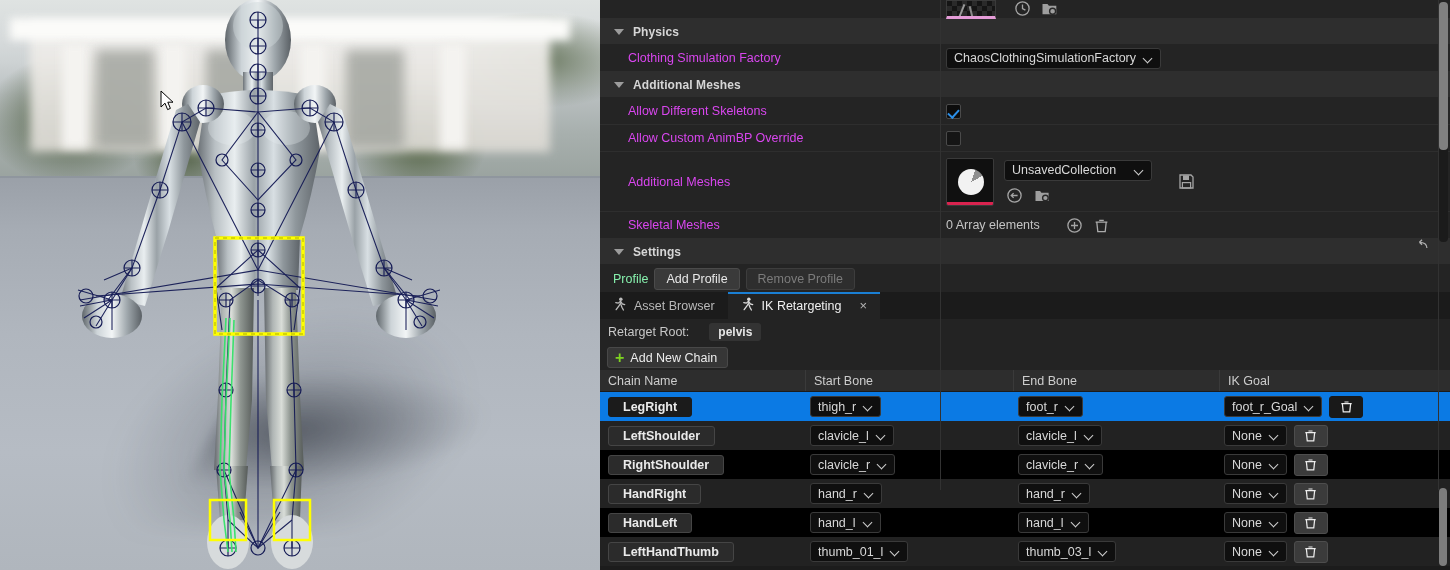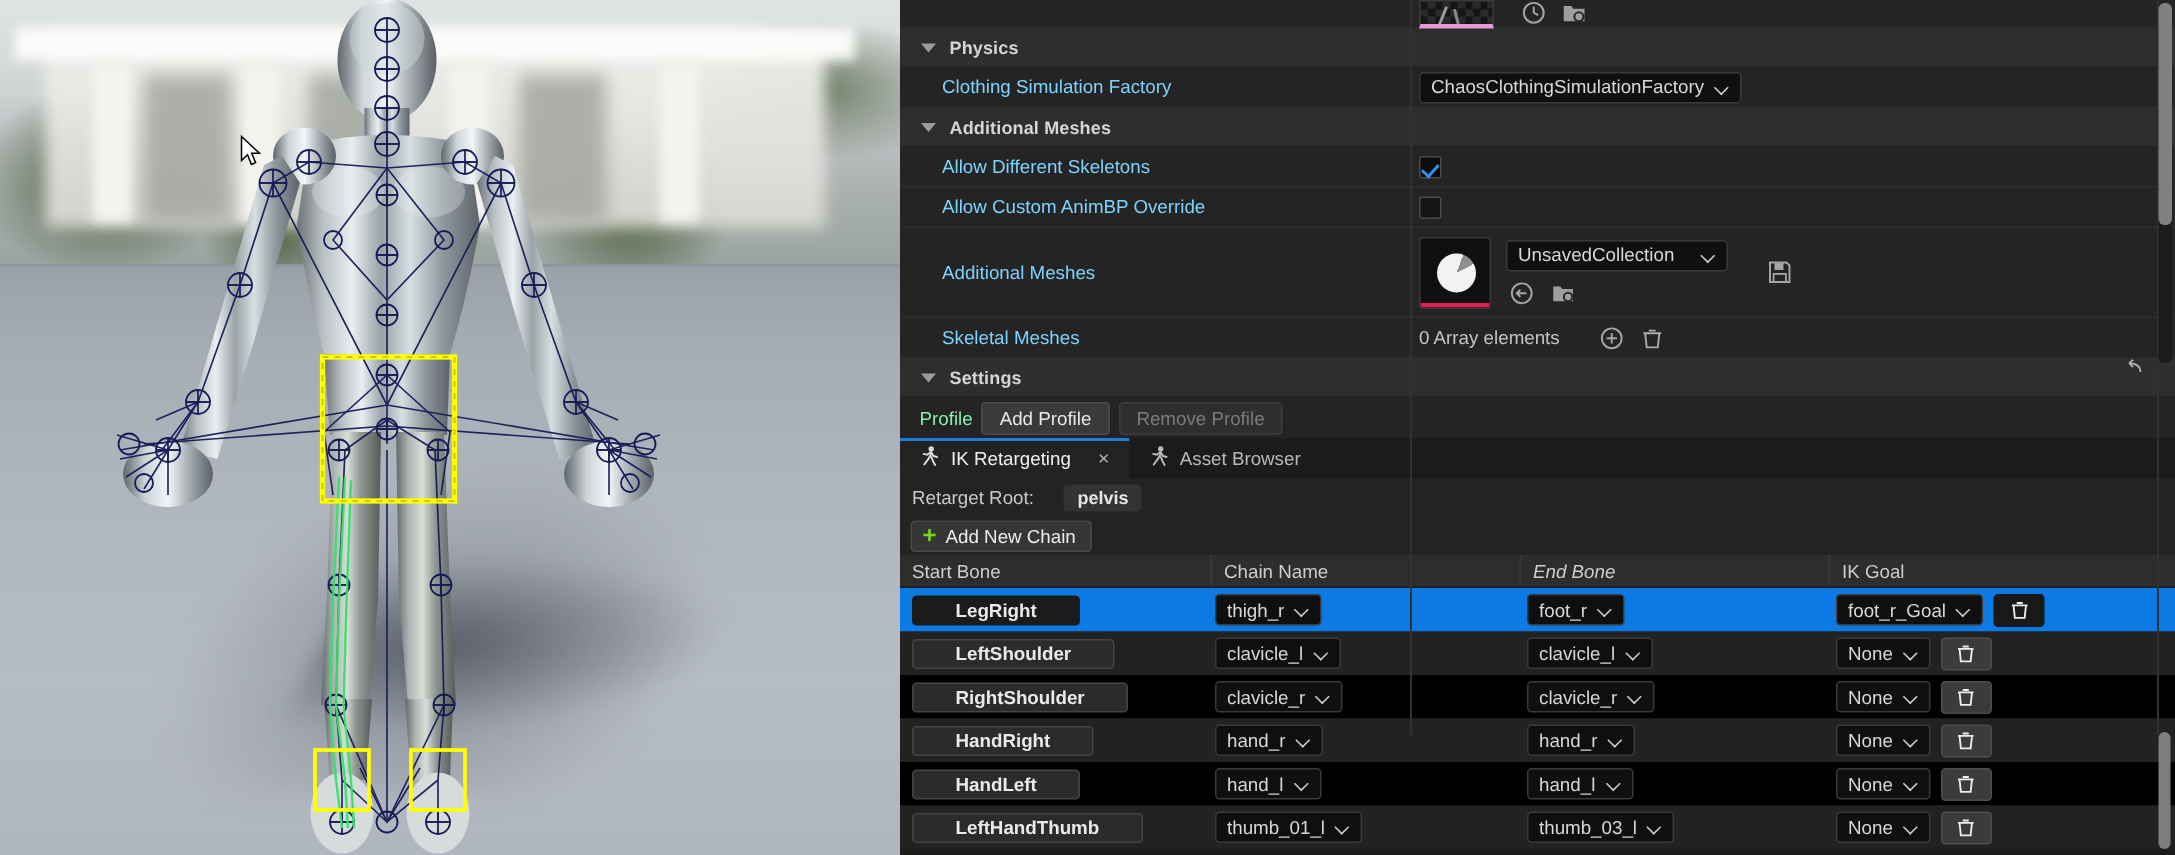--- a/index.html
+++ b/index.html
@@ -65,21 +65,21 @@
     position:absolute; right:2px; top:2px; width:9px; height:148px;
     background:#808080; border-radius:4px;
   }
 
   .row { display:flex; align-items:center; height:27px; border-bottom:1px solid #2e2e2e; }
   .row.tall { height:60px; align-items:stretch; }
   .cat-row { height:26px; background:#2e2e2e; display:flex; align-items:center; border-bottom:1px solid #242424;}
   .cat-arrow { margin-left:14px; margin-right:9px; width:0;height:0;
       border-left:5px solid transparent;border-right:5px solid transparent;border-top:6px solid #9c9c9c;}
   .cat-label { font-weight:bold; font-size:12px; color:#d6d6d6; letter-spacing:.1px; }
-  .lbl-col { width:340px; padding-left:28px; color:#7dd3fc; font-size:12.5px; display:flex; align-items:center; }
+  .lbl-col { width:340px; padding-left:28px; color:#d946ef; font-size:12.5px; display:flex; align-items:center; }
   .val-col { flex:1; display:flex; align-items:center; padding-left:6px; position:relative; }
   .col-sep { position:absolute; left:340px; top:0; width:1px; height:100%; background:#323232; }
   .right-gutter { position:absolute; right:11px; top:0; width:1px; height:100%; background:#323232; }
   .revert-col { position:absolute; right:11px; width:32px; top:0; height:100%; display:flex; align-items:center; justify-content:center; }
 
   .combo {
     background:#0f0f0f; border:1px solid #3a3a3a; border-radius:3px;
     height:21px; display:inline-flex; align-items:center; padding:0 7px;
     color:#d8d8d8; font-size:12.5px; gap:8px; white-space:nowrap;
   }
@@ -133,31 +133,31 @@
   .addchain-row { height:25px; display:flex; align-items:center; padding-left:7px; background:#232323; }
   .addchain {
     height:21px; background:#363636; border:1px solid #484848; border-radius:3px;
     display:inline-flex; align-items:center; gap:6px; padding:0 10px 0 7px; color:#ececec; font-size:12.5px;
   }
   .plus { color:#7ed321; font-size:16px; font-weight:bold; line-height:1; }
 
   
   .chain-head { display:flex; height:22px; background:#2d2d2d; border-bottom:1px solid #1b1b1b; }
   .ch-cell { color:#cdcdcd; font-size:12.5px; display:flex; align-items:center; padding-left:8px; border-right:1px solid #3a3a3a; }
-  .c1 { width:206px; } .c2 { width:208px; } .c3 { width:206px;font-style:italic; } .c4 { flex:1; border-right:none; }
+  .c1 { width:206px; } .c2 { width:208px; } .c3 { width:206px; } .c4 { flex:1; border-right:none; }
 
   .chain-row { display:flex; height:29px; align-items:center; background:#000000; }
   .chain-row.alt { background:#222222; }
   .chain-row.sel { background:#0b7ae4; }
   .cr-c1 { width:206px; display:flex; align-items:center; padding-left:8px; }
   .cr-c2 { width:208px; display:flex; align-items:flex-start; padding-left:4px; }
   .cr-c3 { width:206px; display:flex; align-items:center; padding-left:4px; }
   .cr-c4 { flex:1; display:flex; align-items:center; padding-left:4px; gap:7px; }
   .namepill {
-    background:#2b2b2b; border:1px solid #454545; border-radius:3px; padding:2px 28px;
+    background:#2b2b2b; border:1px solid #454545; border-radius:3px; padding:2px 14px;
     color:#eaeaea; font-size:12.5px; font-weight:bold;
   }
   .chain-row.sel .namepill { background:#1b1b1b; border-color:#1b1b1b; }
   .trash-btn {
     width:34px; height:22px; background:#3b3b3b; border:1px solid #4d4d4d; border-radius:3px;
     display:flex; align-items:center; justify-content:center;
   }
   .chain-row.sel .trash-btn { background:#191919; border-color:#191919; }
 
   .list-scroll-track { position:absolute; right:3px; width:8px; background:transparent; }
@@ -501,56 +501,56 @@
       <span class="cat-label">Settings</span>
     </div>
 
     <div class="settings-profile-row">
       <span class="profile-lbl">Profile</span>
       <div class="btn">Add Profile</div>
       <div class="btn disabled">Remove Profile</div>
     </div>
 
     <div class="tabbar">
+      <div class="tab">
+        <span>
+          <svg viewBox="0 0 14 15" width="13" height="14">
+              <circle cx="8.4" cy="2.4" r="1.9" fill="#bdbdbd"></circle>
+              <path d="M8.2,4.6 L5.6,6.6 L3,6 M8.2,4.6 L10,7.4 L12.6,8.2 M8.2,6.4 L6.4,9.6 L3.4,13.6 M8.6,8.4 L9.6,11 L11.2,14" stroke="#bdbdbd" stroke-width="1.4" fill="none" stroke-linecap="round"></path>
+            </svg>
+        </span>
+        <span>Asset Browser</span>
+      </div>
       <div class="tab active">
         <span>
           <svg viewBox="0 0 14 15" width="13" height="14">
               <circle cx="8.4" cy="2.4" r="1.9" fill="#dcdcdc"></circle>
               <path d="M8.2,4.6 L5.6,6.6 L3,6 M8.2,4.6 L10,7.4 L12.6,8.2 M8.2,6.4 L6.4,9.6 L3.4,13.6 M8.6,8.4 L9.6,11 L11.2,14" stroke="#dcdcdc" stroke-width="1.4" fill="none" stroke-linecap="round"></path>
             </svg>
         </span>
         <span>IK Retargeting</span>
         <span class="tclose">×</span>
       </div>
-      <div class="tab">
-        <span>
-          <svg viewBox="0 0 14 15" width="13" height="14">
-              <circle cx="8.4" cy="2.4" r="1.9" fill="#bdbdbd"></circle>
-              <path d="M8.2,4.6 L5.6,6.6 L3,6 M8.2,4.6 L10,7.4 L12.6,8.2 M8.2,6.4 L6.4,9.6 L3.4,13.6 M8.6,8.4 L9.6,11 L11.2,14" stroke="#bdbdbd" stroke-width="1.4" fill="none" stroke-linecap="round"></path>
-            </svg>
-        </span>
-        <span>Asset Browser</span>
-      </div>
     </div>
 
     <div class="retarget-row">
       <span class="rr-lbl">Retarget Root:</span>
       <span class="pill">pelvis</span>
     </div>
 
     <div class="addchain-row">
       <div class="addchain">
         <span class="plus">+</span>
         <span>Add New Chain</span>
       </div>
     </div>
 
     <div class="chain-head">
+      <div class="ch-cell c1">Chain Name</div>
       <div class="ch-cell c2">Start Bone</div>
-      <div class="ch-cell c1">Chain Name</div>
       <div class="ch-cell c3">End Bone</div>
       <div class="ch-cell c4">IK Goal</div>
     </div>
 
     <div id="chain-rows">
         <div class="chain-row sel">
           <div class="cr-c1">
             <span class="namepill">LegRight</span>
           </div>
           <div class="cr-c2">

